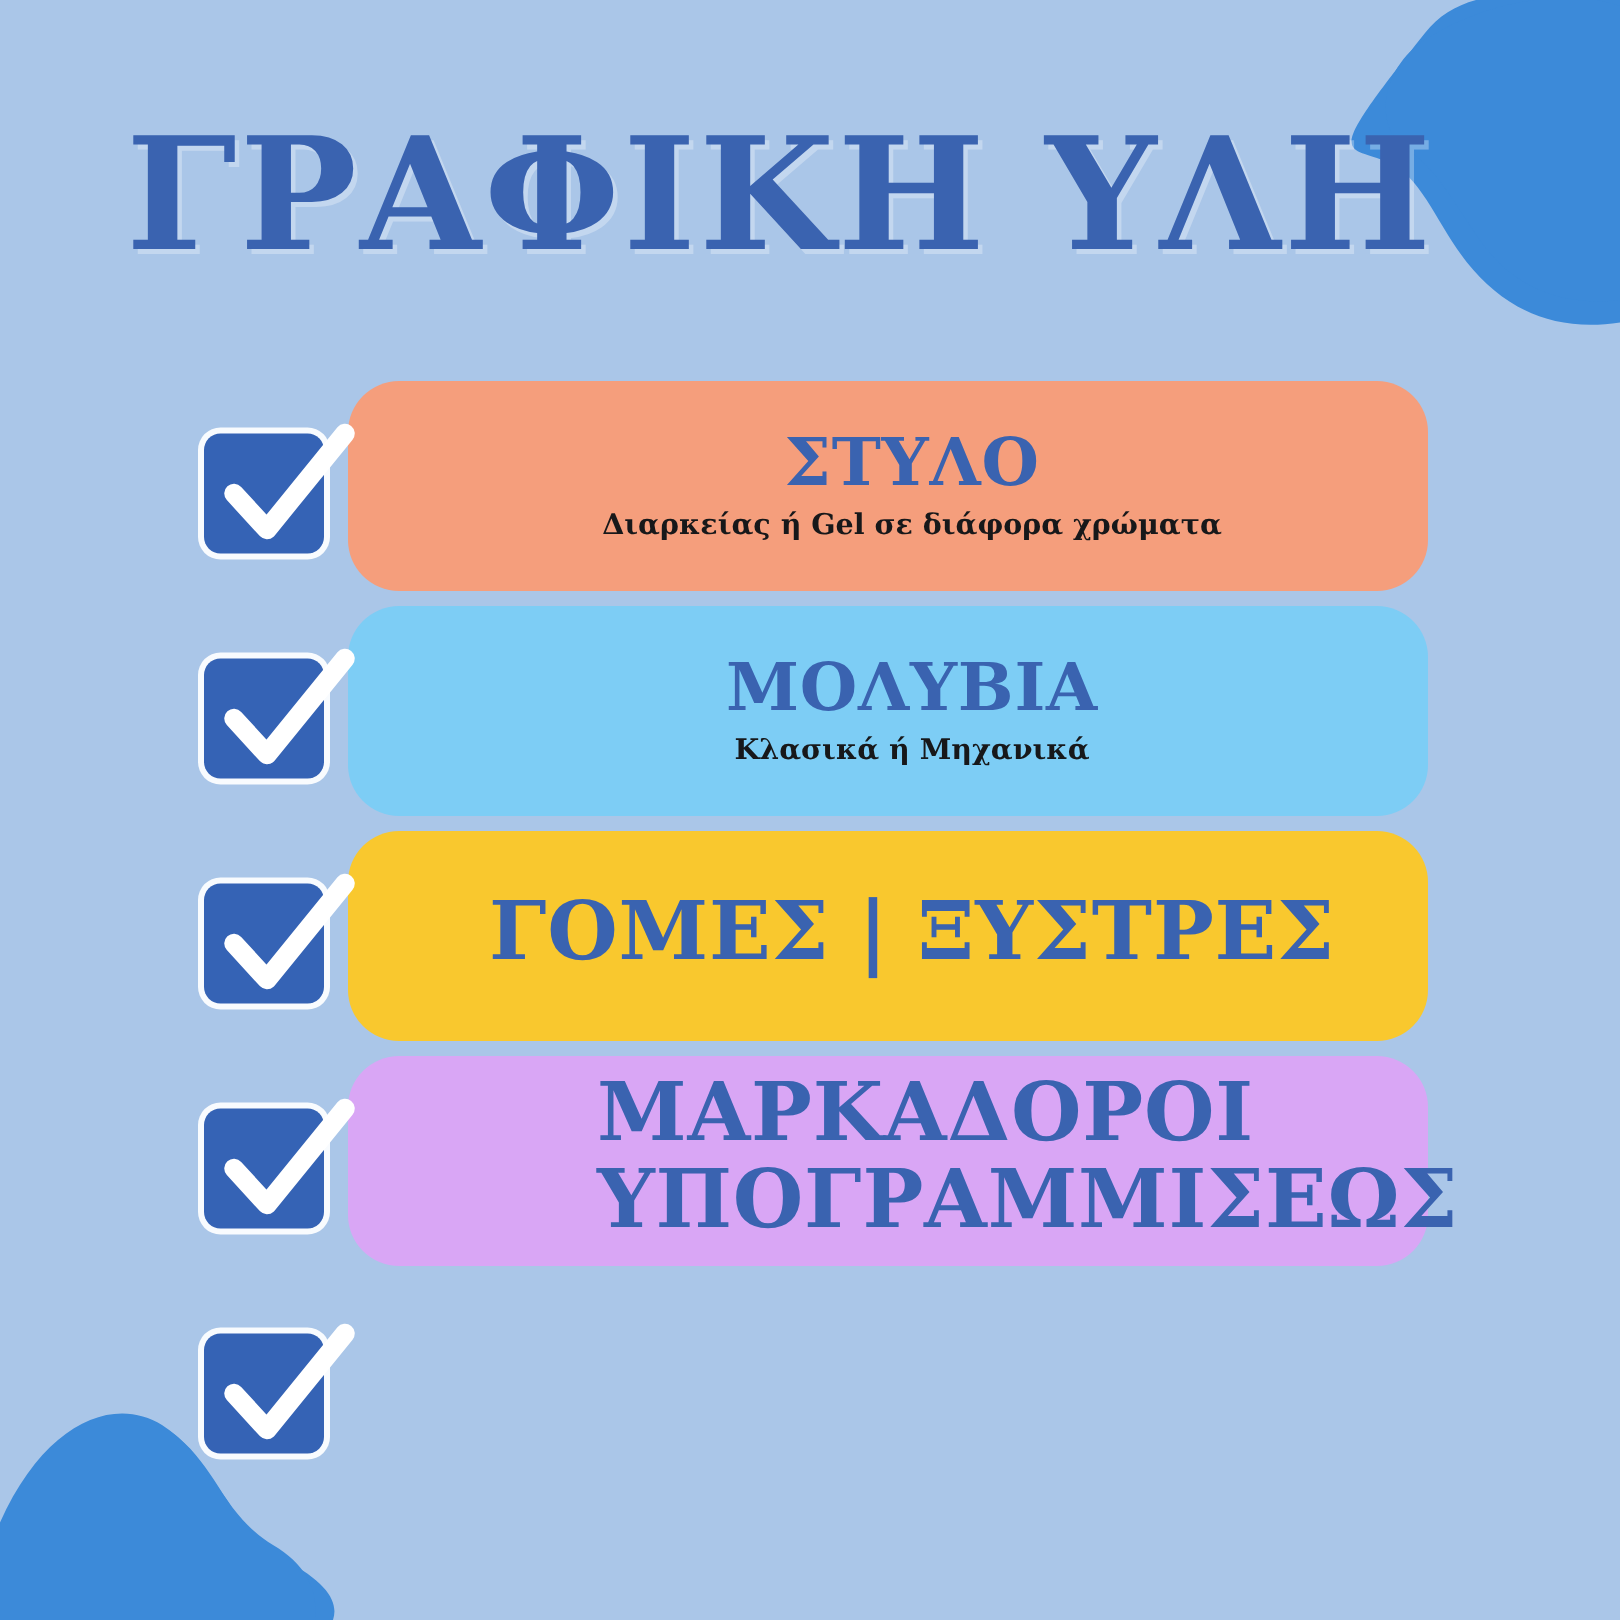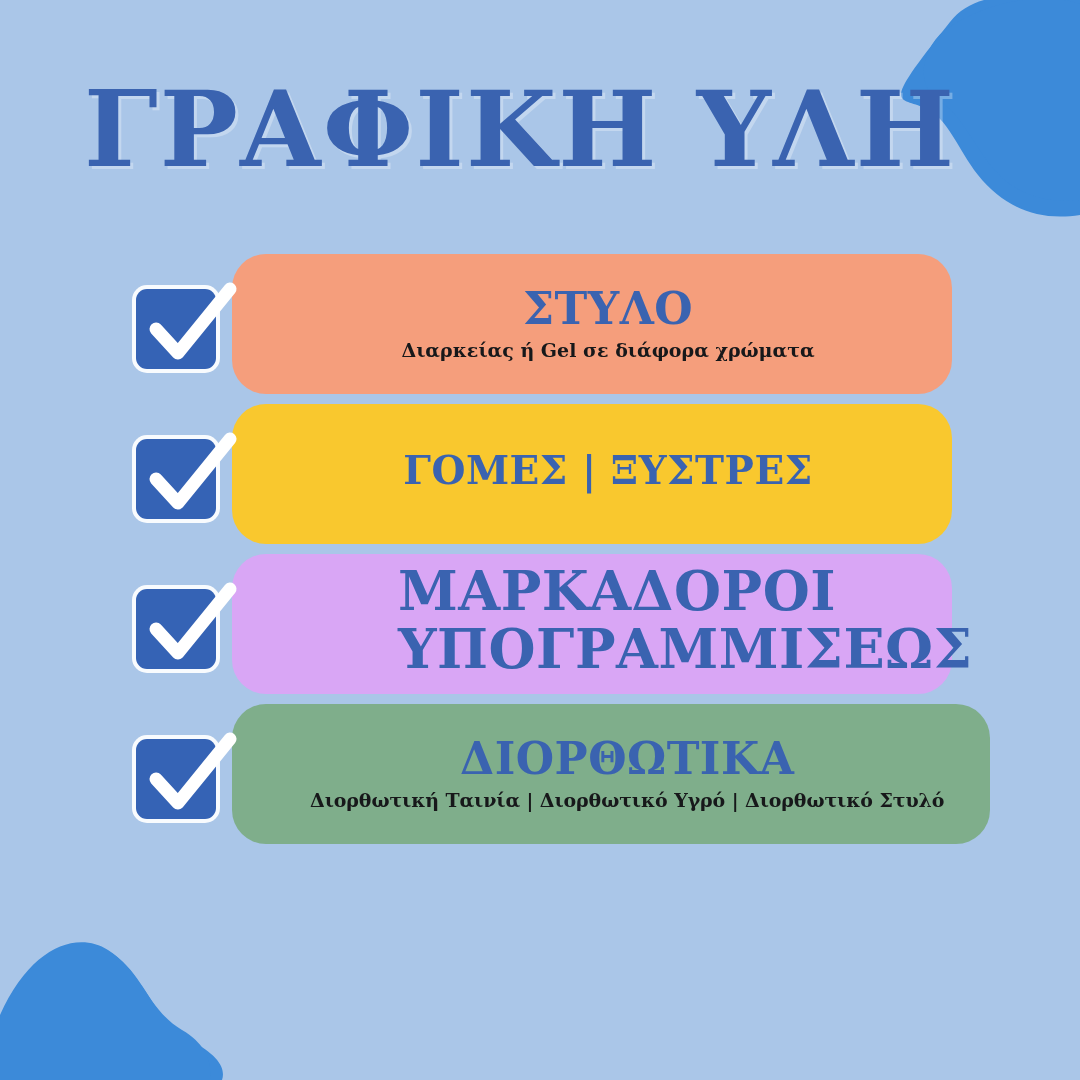--- a/index.html
+++ b/index.html
@@ -112,21 +112,21 @@
     line-height:1.02;
     letter-spacing:0.5px;
     color:#3A63B0;
     white-space:nowrap;
   }
   .card-title.two-line {
     white-space:normal;
     font-size:54px;
     line-height:1.07;
   }
-  .card-title.wide { font-size:39px; }
+  .card-title.wide { font-size:54px; }
   .card-sub {
     font-family:"DejaVu Serif", serif;
     font-weight:700;
     font-size:19px;
     line-height:1.2;
     color:#17181a;
     margin-top:7px;
     white-space:nowrap;
     text-align:right;
   }
@@ -159,20 +159,32 @@
       <svg viewBox="0 0 112 112">
         <path d="M22 62 L44 86 L96 22" fill="none" stroke="#ffffff" stroke-width="13" stroke-linecap="round" stroke-linejoin="round"></path>
       </svg>
     </div>
     <div class="card" style="--accent:#F59E7C">
       <div class="card-title">ΣΤΥΛΟ</div>
       <div class="card-sub">Διαρκείας ή Gel σε διάφορα χρώματα</div>
     </div>
   </div>
 
+  <div class="row">
+    <div class="check">
+      <div class="box"></div>
+      <svg viewBox="0 0 112 112">
+        <path d="M22 62 L44 86 L96 22" fill="none" stroke="#ffffff" stroke-width="13" stroke-linecap="round" stroke-linejoin="round"></path>
+      </svg>
+    </div>
+    <div class="card" style="--accent:#7DCDF5">
+      <div class="card-title">ΜΟΛΥΒΙΑ</div>
+      <div class="card-sub">Κλασικά ή Μηχανικά</div>
+    </div>
+  </div>
 
   <div class="row">
     <div class="check">
       <div class="box"></div>
       <svg viewBox="0 0 112 112">
         <path d="M22 62 L44 86 L96 22" fill="none" stroke="#ffffff" stroke-width="13" stroke-linecap="round" stroke-linejoin="round"></path>
       </svg>
     </div>
     <div class="card solo" style="--accent:#F9C82E">
       <div class="card-title wide">ΓΟΜΕΣ | ΞΥΣΤΡΕΣ</div>
@@ -191,19 +203,15 @@
     </div>
   </div>
 
   <div class="row">
     <div class="check">
       <div class="box"></div>
       <svg viewBox="0 0 112 112">
         <path d="M22 62 L44 86 L96 22" fill="none" stroke="#ffffff" stroke-width="13" stroke-linecap="round" stroke-linejoin="round"></path>
       </svg>
     </div>
-    <div class="card" style="--accent:#7FAE8B">
-      <div class="card-title">ΔΙΟΡΘΩΤΙΚΑ</div>
-      <div class="card-sub long">Διορθωτική Ταινία | Διορθωτικό Υγρό | Διορθωτικό Στυλό</div>
-    </div>
   </div>
 
 </div>
 
 </body></html>

